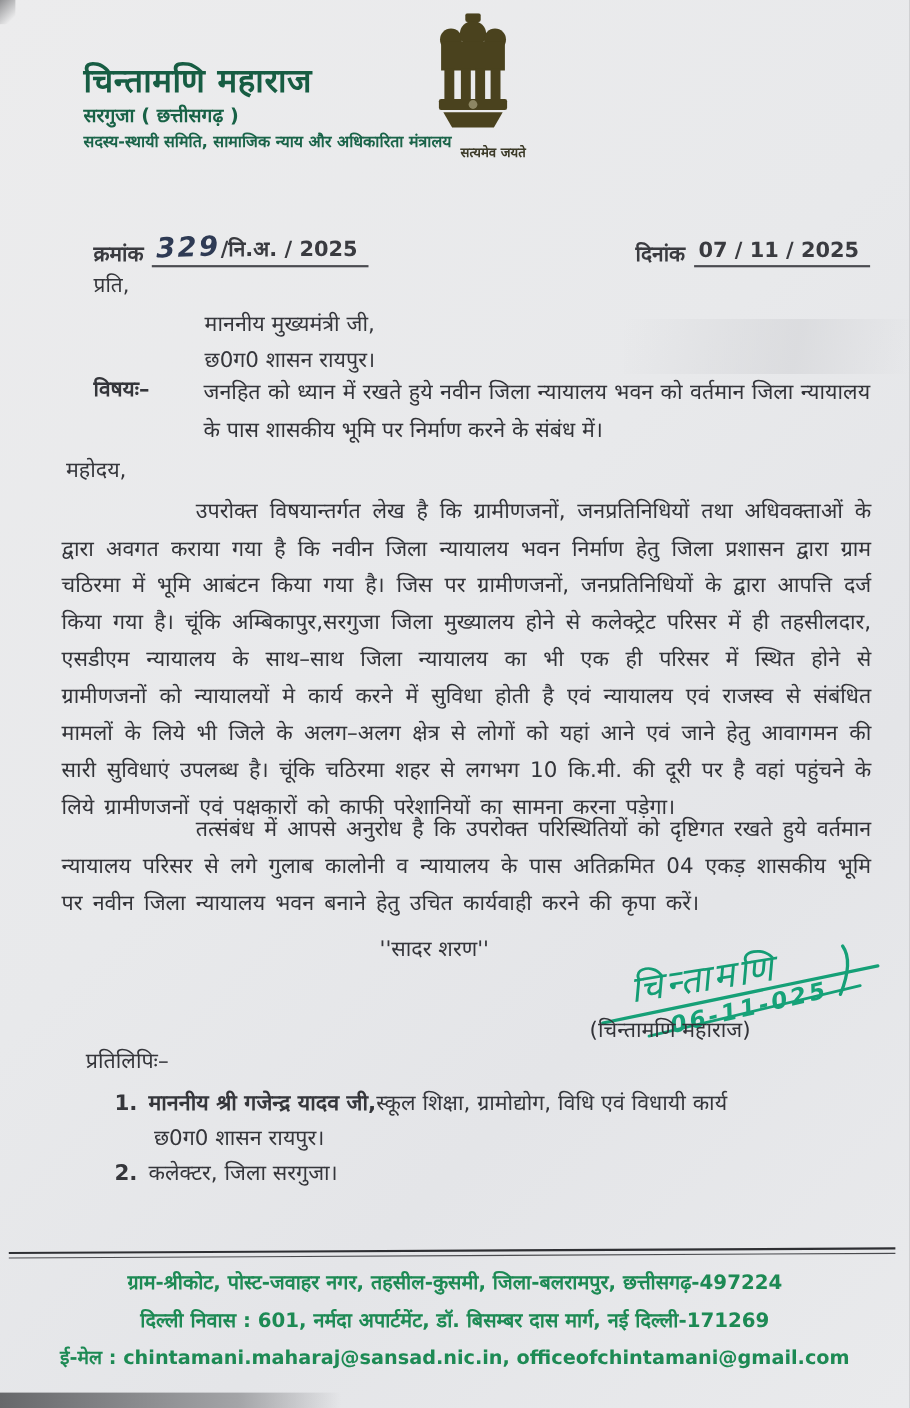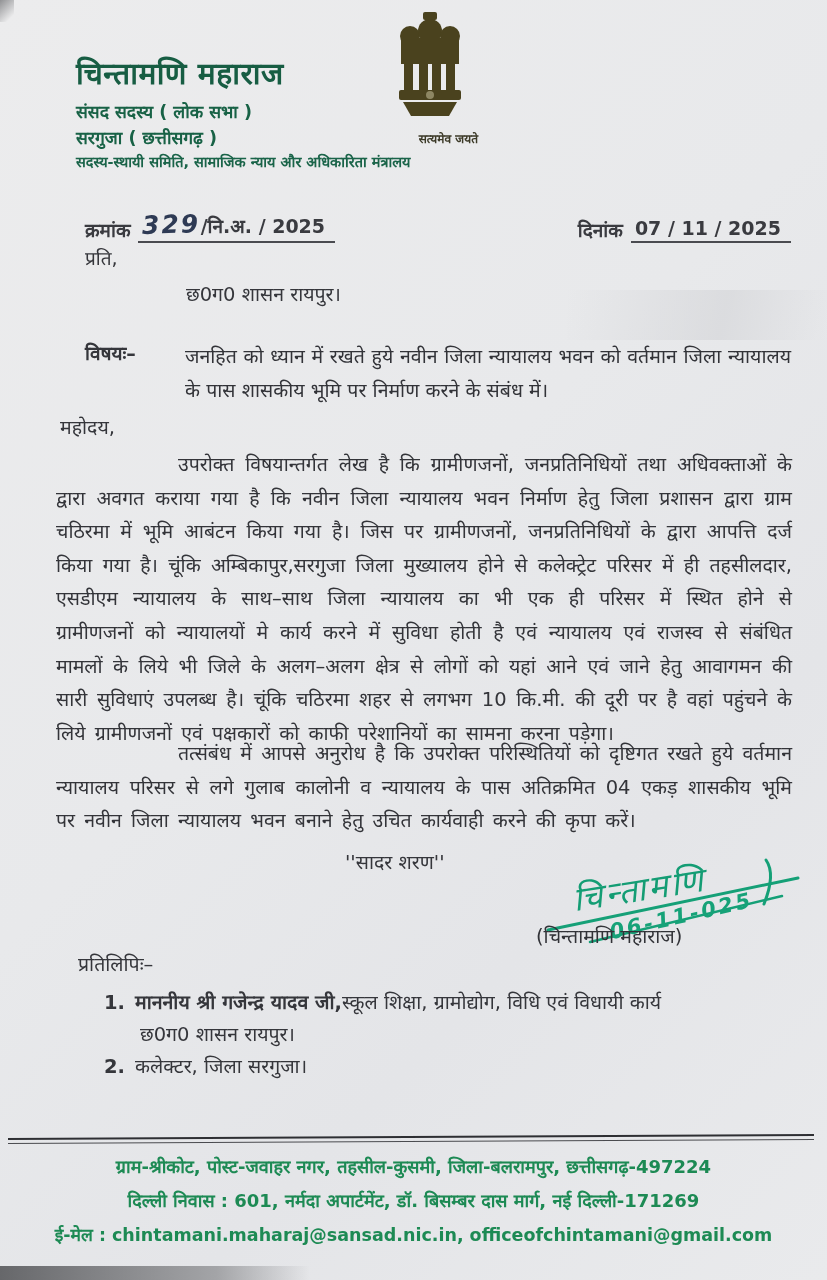--- a/index.html
+++ b/index.html
@@ -94,21 +94,20 @@
 <body>
 
 <div class="page">
 
   <div class="scan-corner"></div>
   <div class="crease"></div>
   <div class="scan-bottom"></div>
 
   <div class="hdr-left">
     <div class="hdr-name">चिन्तामणि महाराज</div>
-    <div class="hdr-sub">संसद सदस्य ( लोक सभा )</div>
     <div class="hdr-sub" style="margin-top:0;">सरगुजा ( छत्तीसगढ़ )</div>
     <div class="hdr-committee">सदस्य-स्थायी समिति, सामाजिक न्याय और अधिकारिता मंत्रालय</div>
   </div>
 
   <div class="emblem-wrap">
     <svg width="96" height="112" viewBox="0 0 96 112">
       <g fill="#4a421e">
         <rect x="41" y="0" width="14" height="8" rx="2"></rect>
         <circle cx="28" cy="24" r="10"></circle>
         <circle cx="48" cy="19" r="12"></circle>
@@ -133,20 +132,21 @@
       <span class="ref-underline"><span class="handwritten-no">329</span><span class="printed-ref">/नि.अ. / 2025</span></span>
     </div>
     <div class="ref-right">
       <span class="ref-label">दिनांक</span>
       <span class="ref-underline printed-ref">07 / 11 / 2025</span>
     </div>
   </div>
 
   <div class="prati">प्रति,</div>
   <div class="recipient">
+    <div>माननीय मुख्यमंत्री जी,</div>
     <div>छ0ग0 शासन रायपुर।</div>
   </div>
 
   <div class="subject">
     <div class="subject-label">विषयः–</div>
     <div class="subject-text">जनहित को ध्यान में रखते हुये नवीन जिला न्यायालय भवन को वर्तमान जिला न्यायालय के पास शासकीय भूमि पर निर्माण करने के संबंध में।</div>
   </div>
 
   <div class="salutation">महोदय,</div>
   <div class="para para1">उपरोक्त विषयान्तर्गत लेख है कि ग्रामीणजनों, जनप्रतिनिधियों तथा अधिवक्ताओं के द्वारा अवगत कराया गया है कि नवीन जिला न्यायालय भवन निर्माण हेतु जिला प्रशासन द्वारा ग्राम चठिरमा में भूमि आबंटन किया गया है। जिस पर ग्रामीणजनों, जनप्रतिनिधियों के द्वारा आपत्ति दर्ज किया गया है। चूंकि अम्बिकापुर,सरगुजा जिला मुख्यालय होने से कलेक्ट्रेट परिसर में ही तहसीलदार, एसडीएम न्यायालय के साथ–साथ जिला न्यायालय का भी एक ही परिसर में स्थित होने से ग्रामीणजनों को न्यायालयों मे कार्य करने में सुविधा होती है एवं न्यायालय एवं राजस्व से संबंधित मामलों के लिये भी जिले के अलग–अलग क्षेत्र से लोगों को यहां आने एवं जाने हेतु आवागमन की सारी सुविधाएं उपलब्ध है। चूंकि चठिरमा शहर से लगभग 10 कि.मी. की दूरी पर है वहां पहुंचने के लिये ग्रामीणजनों एवं पक्षकारों को काफी परेशानियों का सामना करना पड़ेगा।</div>

